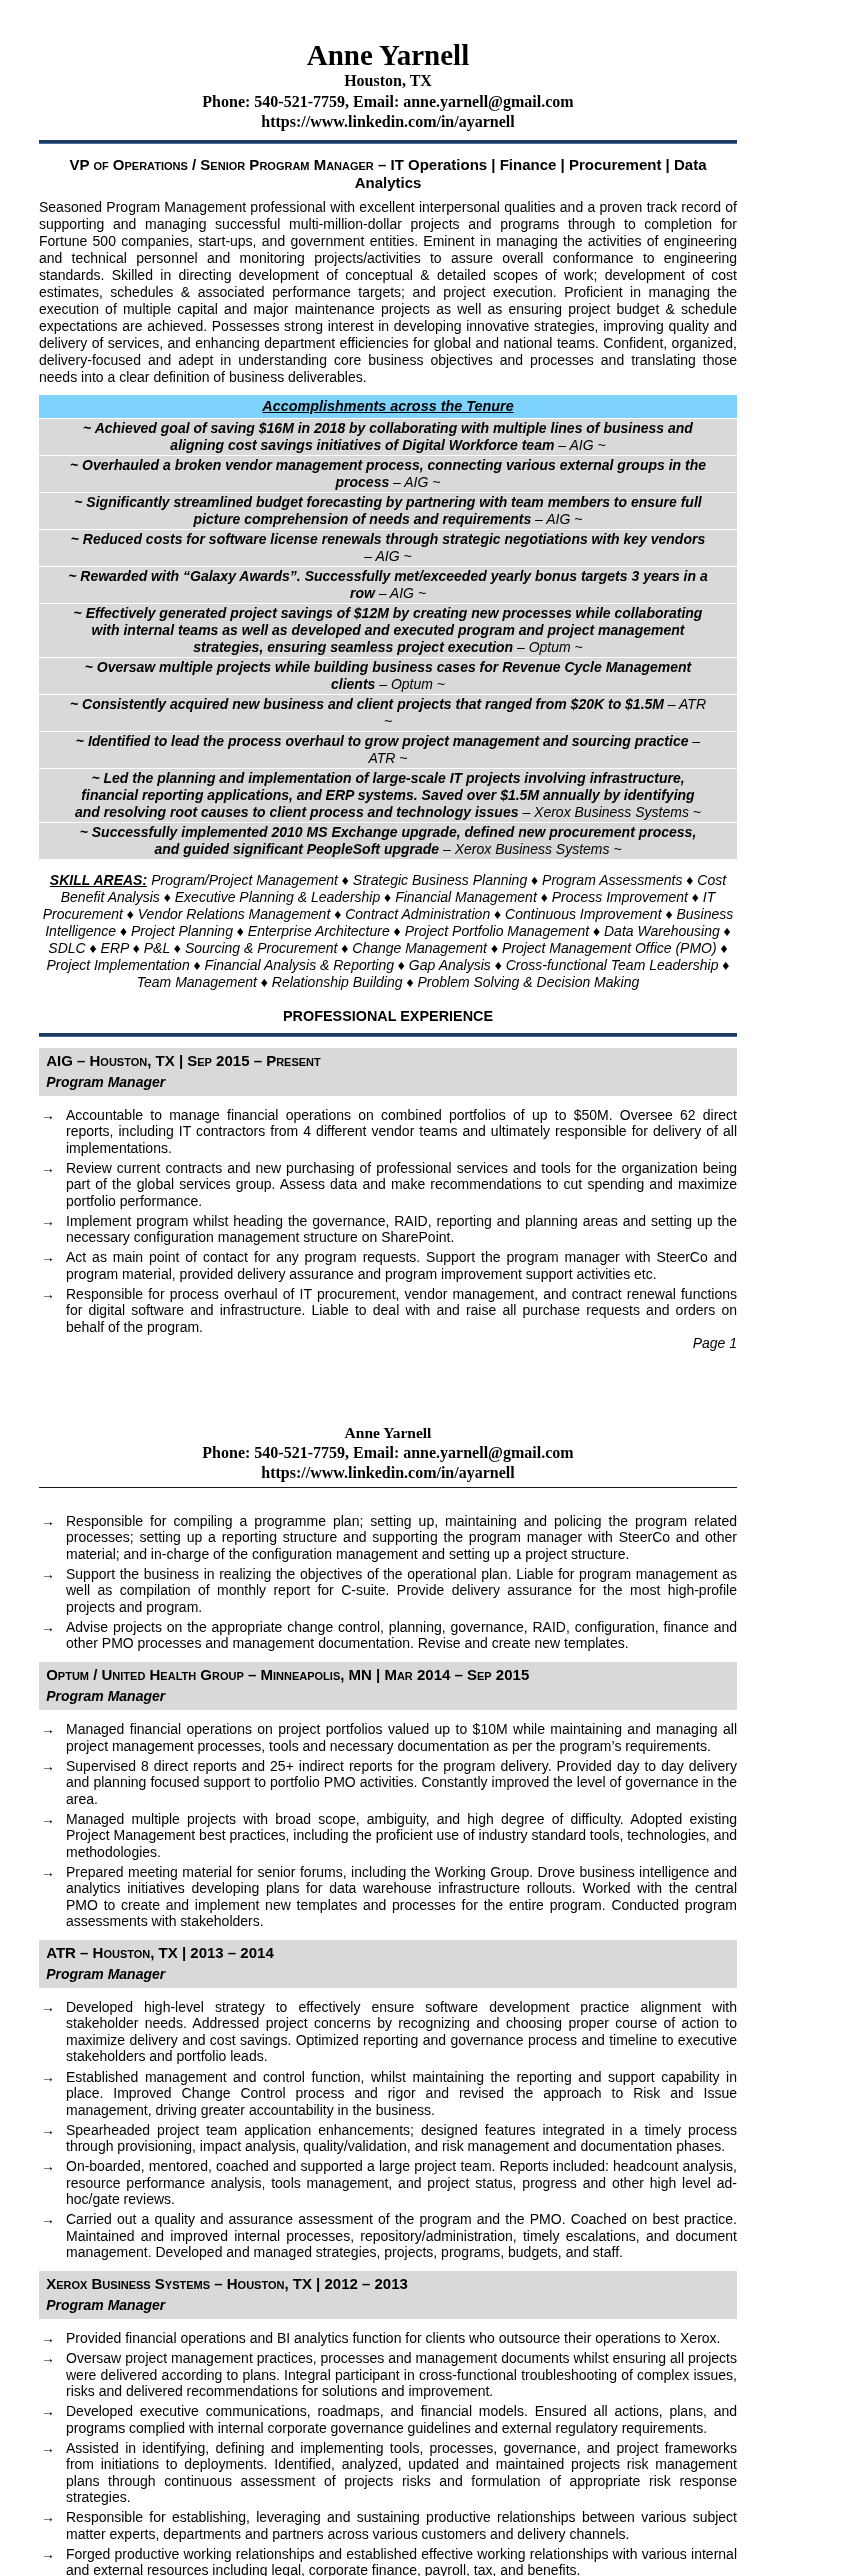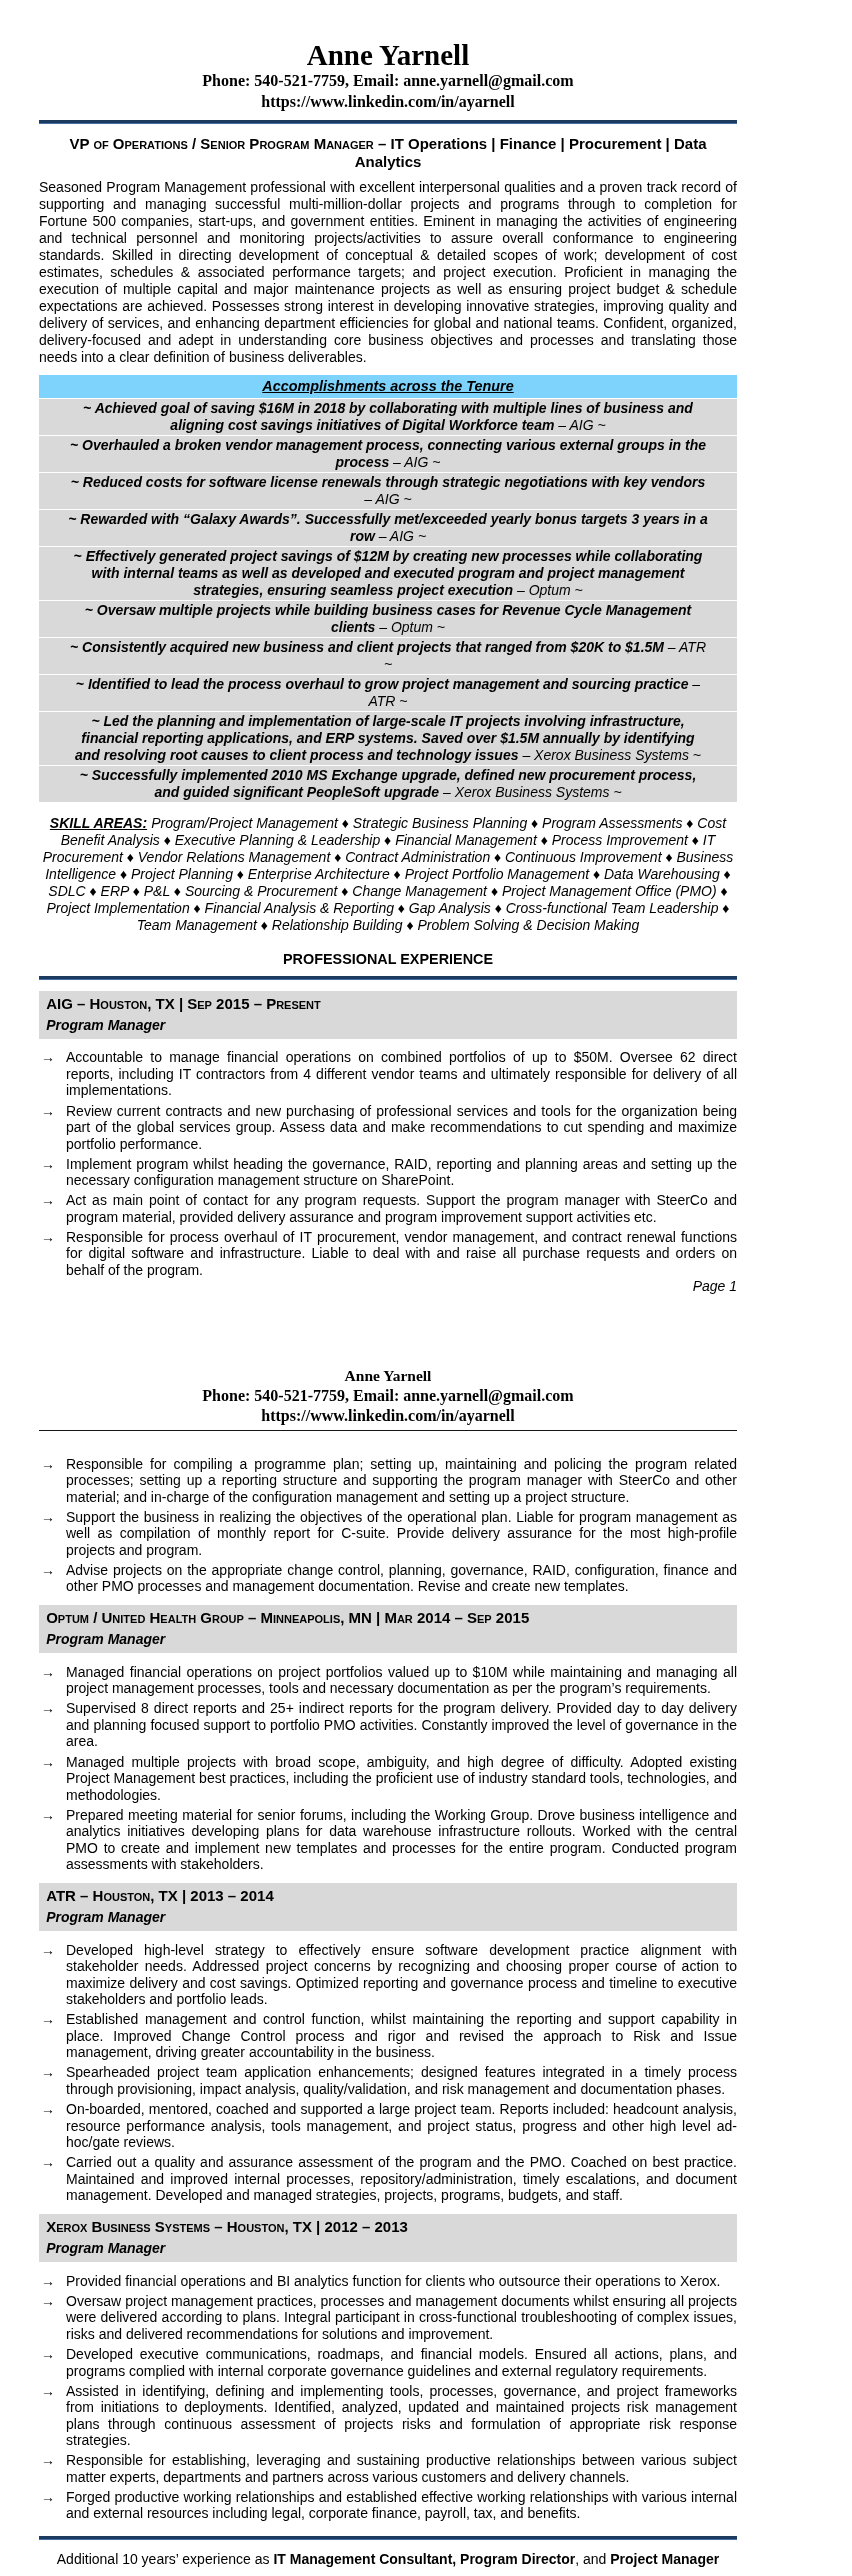--- a/index.html
+++ b/index.html
@@ -176,20 +176,21 @@
   }
   .pg2-cont-bullets { margin-top: 20.6px; }
 </style>
 </head>
 <body>
 
 <section class="page">
 
   <header class="hdr1">
     <div class="name-lg">Anne Yarnell</div>
+    <div class="contact">Houston, TX</div>
     <div class="contact">Phone: 540-521-7759, Email: anne.yarnell@gmail.com</div>
     <div class="contact">https://www.linkedin.com/in/ayarnell</div>
   </header>
 
   <div class="rule-navy"></div>
 
   <div class="vp-title">
     <span class="sc">VP of Operations / Senior Program Manager – </span><span>IT Operations | Finance | Procurement | Data Analytics</span>
   </div>
 
@@ -198,20 +199,23 @@
   <div class="acc-box">
     <div class="acc-title">
       <span class="u">Accomplishments across the Tenure</span>
     </div>
     <div>
         <div class="acc-item">
         <span class="lead">~ Achieved goal of saving $16M in 2018 by collaborating with multiple lines of business and aligning cost savings initiatives of Digital Workforce team</span><span class="tail"> – AIG ~</span>
       </div>
         <div class="acc-item">
         <span class="lead">~ Overhauled a broken vendor management process, connecting various external groups in the process</span><span class="tail"> – AIG ~</span>
+      </div>
+        <div class="acc-item">
+        <span class="lead">~ Significantly streamlined budget forecasting by partnering with team members to ensure full picture comprehension of needs and requirements</span><span class="tail"> – AIG ~</span>
       </div>
         <div class="acc-item">
         <span class="lead">~ Reduced costs for software license renewals through strategic negotiations with key vendors</span><span class="tail"> – AIG ~</span>
       </div>
         <div class="acc-item">
         <span class="lead">~ Rewarded with “Galaxy Awards”. Successfully met/exceeded yearly bonus targets 3 years in a row</span><span class="tail"> – AIG ~</span>
       </div>
         <div class="acc-item">
         <span class="lead">~ Effectively generated project savings of $12M by creating new processes while collaborating with internal teams as well as developed and executed program and project management strategies, ensuring seamless project execution</span><span class="tail"> – Optum ~</span>
       </div>

